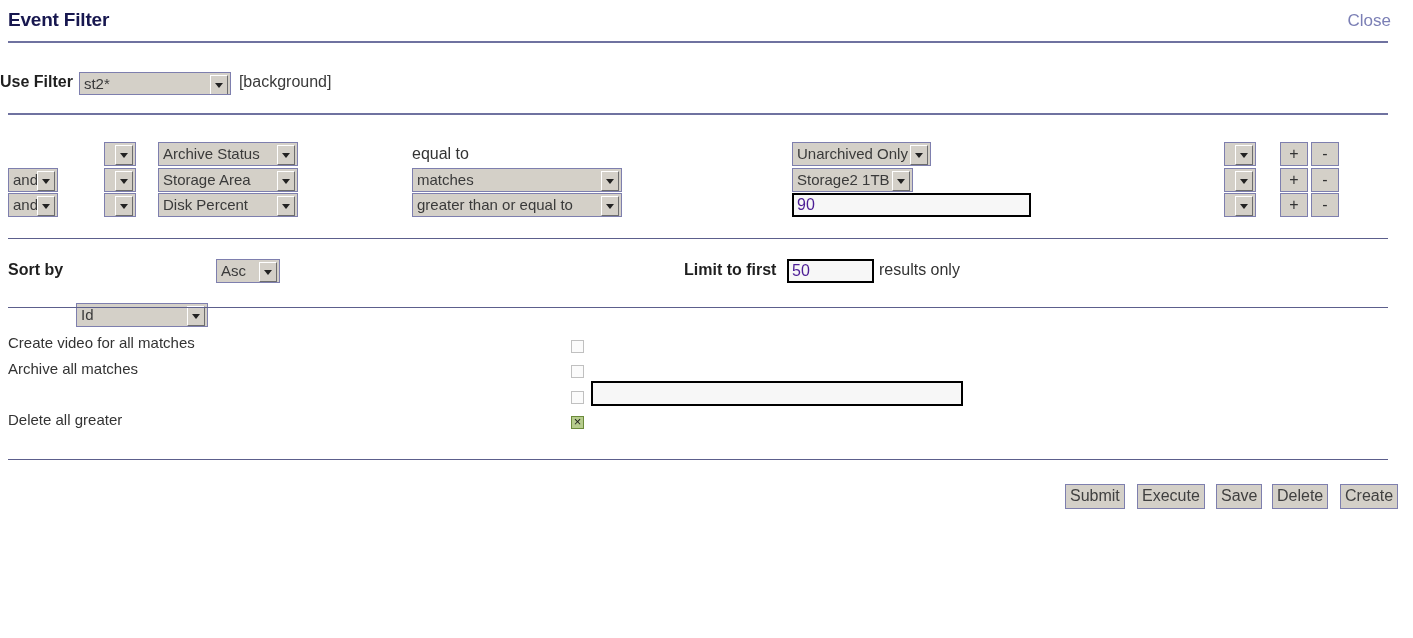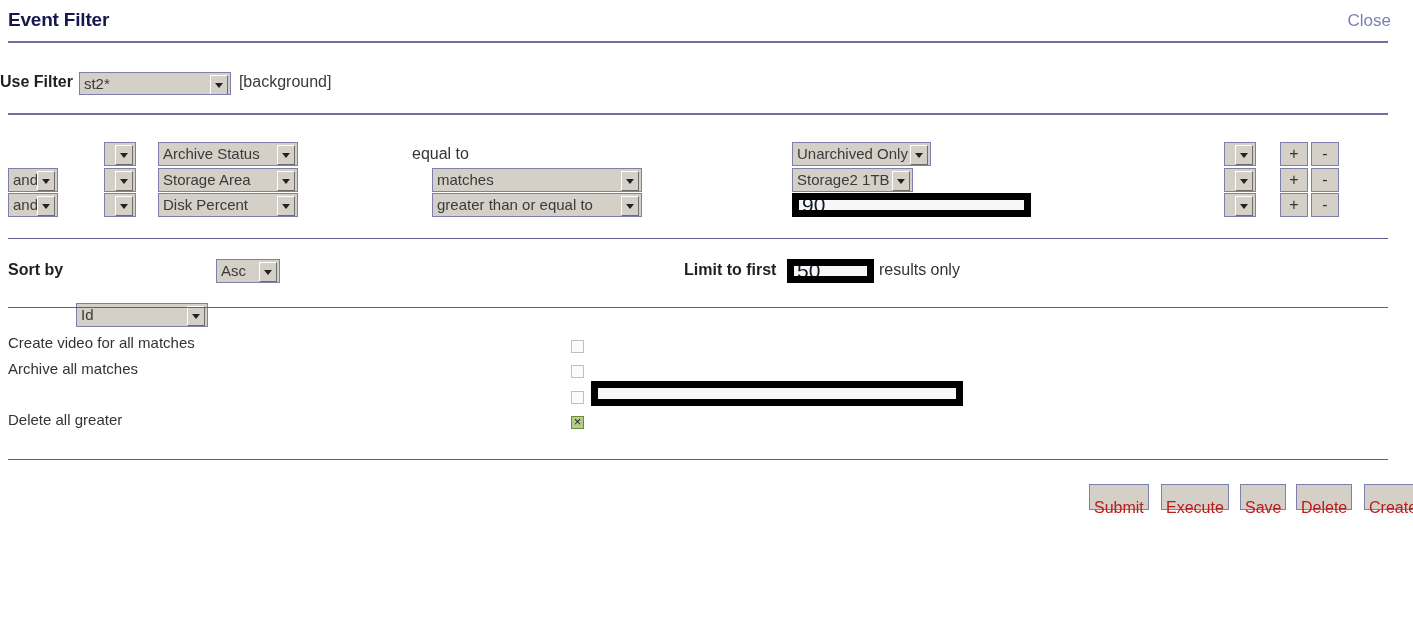--- a/index.html
+++ b/index.html
@@ -95,24 +95,24 @@
     border-right: 4px solid transparent;
     border-top: 5px solid #222222;
   }
   .sel.empty { padding-right: 22px; }
 
   .txt {
     box-sizing: border-box;
     display: inline-block;
     height: 24px;
     background: #f7f7f7;
-    border: 7px solid #000000;
-    font-family: "Liberation Sans", sans-serif;
-    font-size: 21px;
-    color: #0f172a;
+    border: 2px solid #000000;
+    font-family: "Liberation Sans", sans-serif;
+    font-size: 16px;
+    color: #4c1d95;
     line-height: 22px;
     padding: 0 3px;
     vertical-align: middle;
   }
 
   .btnsm {
     box-sizing: border-box;
     display: inline-block;
     width: 28px;
     height: 24px;
@@ -128,26 +128,25 @@
   }
 
   .btn {
     box-sizing: border-box;
     display: inline-block;
     height: 25px;
     background: #d4d0c8;
     border: 1px solid #7e7fae;
     font-family: "Liberation Sans", sans-serif;
     font-size: 16px;
-    color: #b91c1c;
+    color: #404040;
     line-height: 22px;
-    padding: 12px 4px;
+    padding: 0 4px;
     vertical-align: middle;
     cursor: pointer;
-    margin-left: 24px;
   }
 
   .cb {
     box-sizing: border-box;
     display: inline-block;
     width: 13px;
     height: 13px;
     background: #fbfbfb;
     border: 1px solid #c0c0c0;
     vertical-align: middle;
@@ -194,21 +193,21 @@
   .conditions { position: absolute; left: 0; top: 142px; width: 1413px; }
   .crow { position: relative; height: 25.5px; }
 
   .c-conj   { position: absolute; left: 8px;  top: 0; }
   .c-conj .sel { width: 50px; }
   .c-paren  { position: absolute; left: 104px; top: 0; }
   .c-paren .sel { width: 32px; }
   .c-field  { position: absolute; left: 158px; top: 0; }
   .c-field .sel { width: 140px; }
   .c-op     { position: absolute; left: 412px; top: 0; }
-  .c-op .sel { width: 210px; margin-left: 20px; }
+  .c-op .sel { width: 210px; }
   .c-op .plaintext { line-height: 24px; font-size: 16px; color: #333333; }
   .c-val    { position: absolute; left: 792px; top: 0; }
   .c-paren2 { position: absolute; left: 1224px; top: 0; }
   .c-paren2 .sel { width: 32px; }
   .c-plus   { position: absolute; left: 1280px; top: 0; }
   .c-minus  { position: absolute; left: 1311px; top: 0; }
 
   
   .sortrow { position: absolute; left: 0; top: 259px; width: 1413px; height: 26px; }
   .sortrow .sortby-label { position: absolute; left: 8px; top: 2px; font-size: 16px; }

